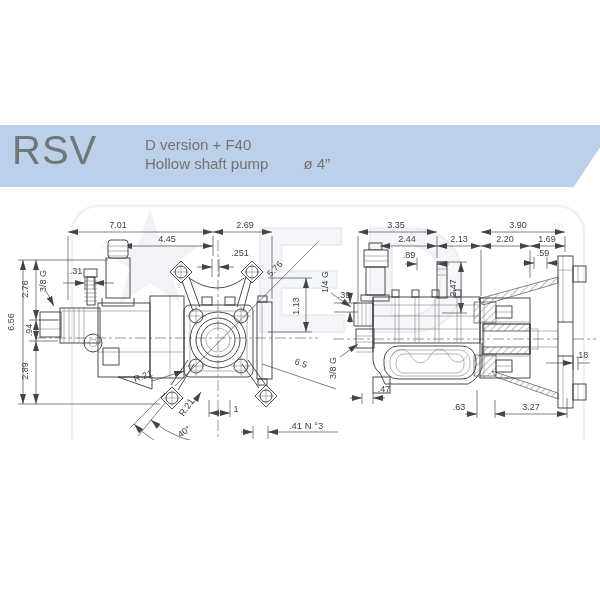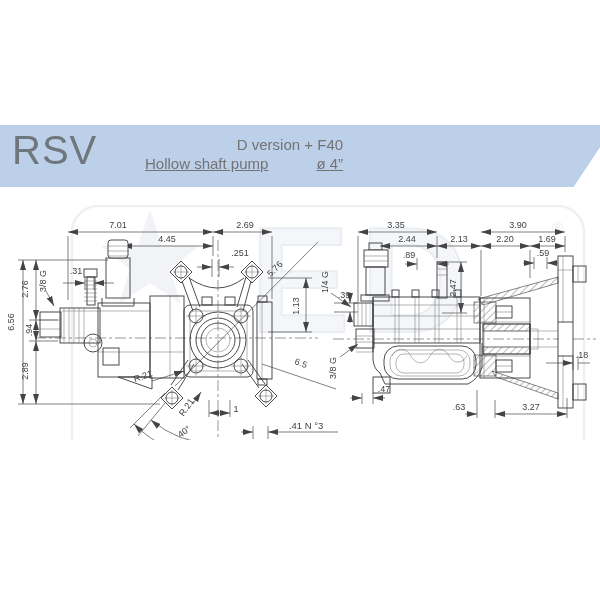--- a/index.html
+++ b/index.html
@@ -1,22 +1,22 @@
 <!DOCTYPE html>
 <html><head>
 <meta charset="utf-8">
 <style>
   html,body{margin:0;padding:0;background:#ffffff;}
   #stage{position:relative;width:600px;height:440px;background:#ffffff;overflow:hidden;
-         font-family:"Liberation Sans",sans-serif;text-align:right;}
+         font-family:"Liberation Sans",sans-serif;}
   #band{position:absolute;left:0;top:125px;width:600px;height:62px;background:#bdd0e9;
         clip-path:polygon(0 0,100% 0,100% 36%,95.6% 100%,0 100%);}
   #product{position:absolute;left:12px;top:128px;font-size:40px;letter-spacing:1px;color:#6f767c;}
   #subtitle{position:absolute;left:145px;top:135px;font-size:15px;line-height:19px;color:#737373;}
-  #subtitle .row2{display:flex;gap:48px;text-decoration:underline;}
+  #subtitle .row2{display:flex;gap:35px;}
   svg text{font-family:"Liberation Sans",sans-serif;font-size:9px;fill:#3f3f3f;}
   svg text.big{font-size:9.5px;}
   .dim{stroke:#4a4a4a;stroke-width:0.7;fill:none;}
   .bod{stroke:#383838;stroke-width:0.9;fill:none;}
   .bodf{stroke:#383838;stroke-width:0.9;fill:#ffffff;}
   .lt{stroke:#5a5a5a;stroke-width:0.45;fill:none;}
   .cl{stroke:#555;stroke-width:0.6;fill:none;stroke-dasharray:11 3 3 3;}
 </style>
 </head>
 <body>

